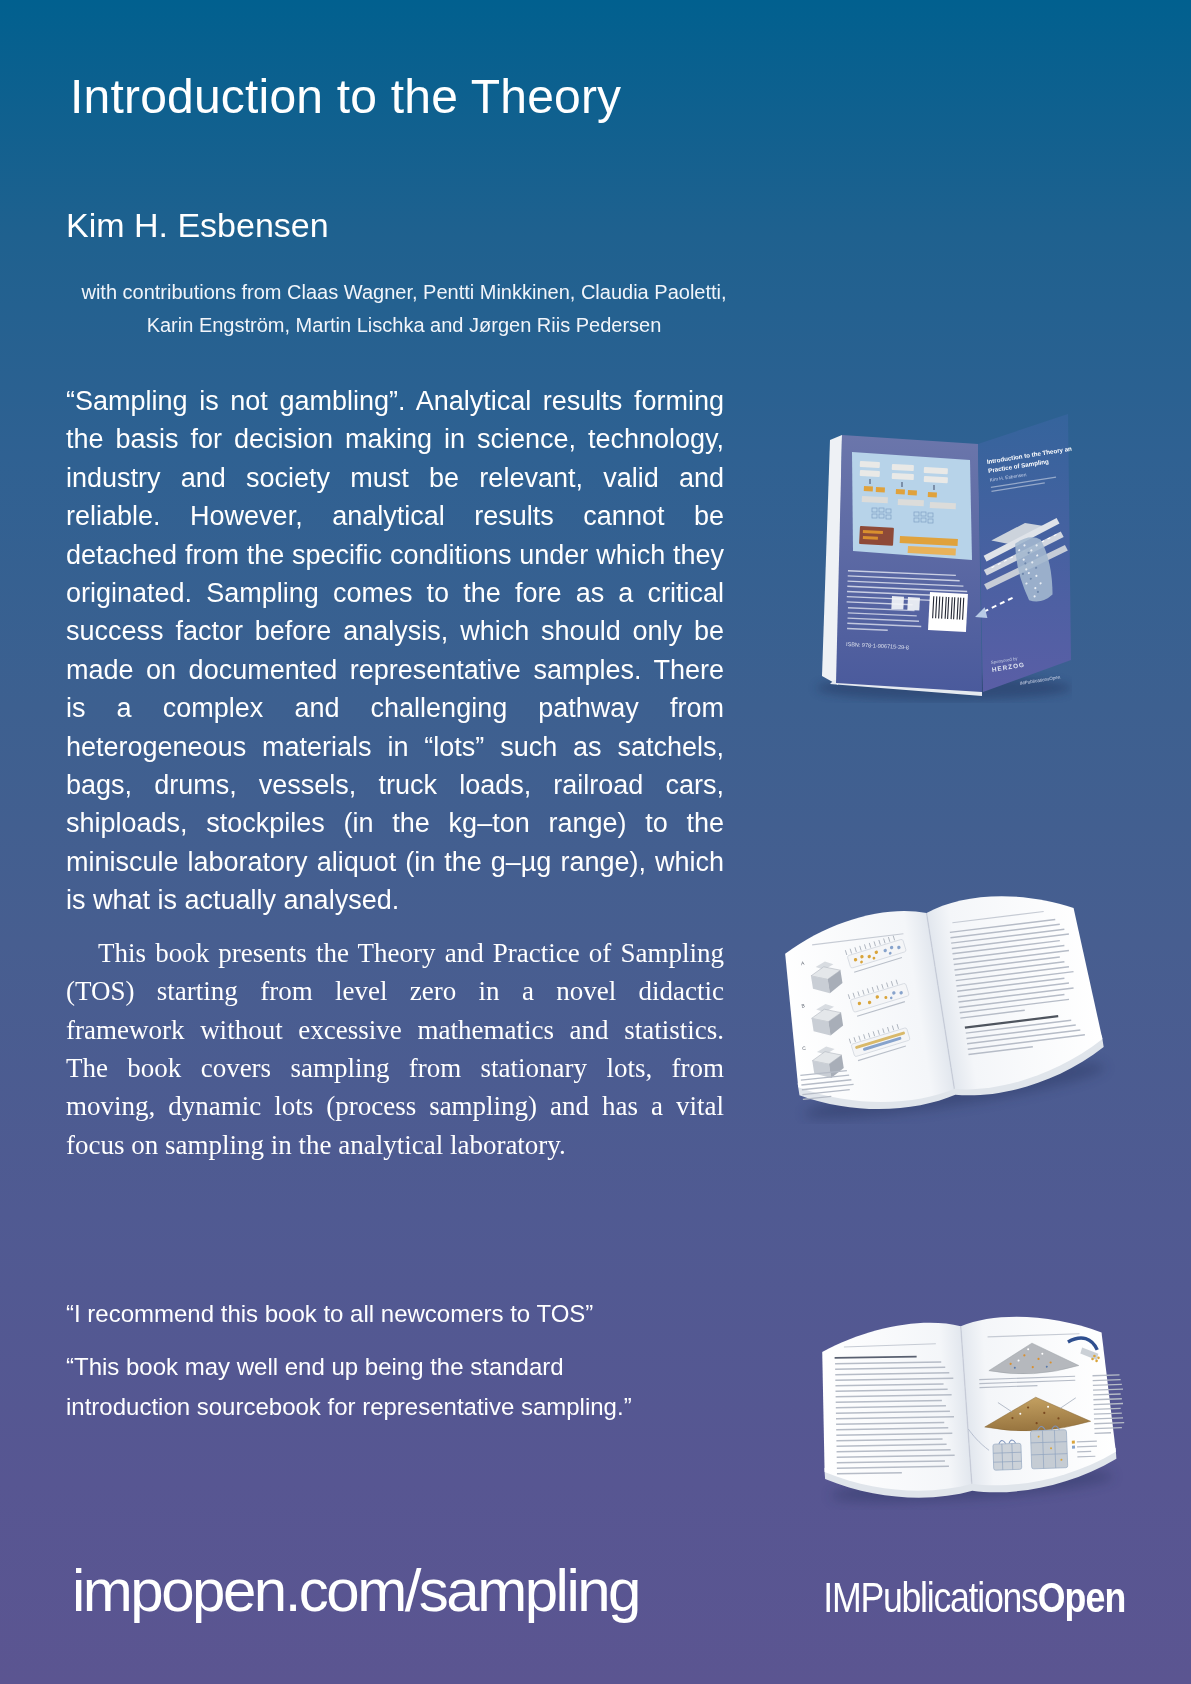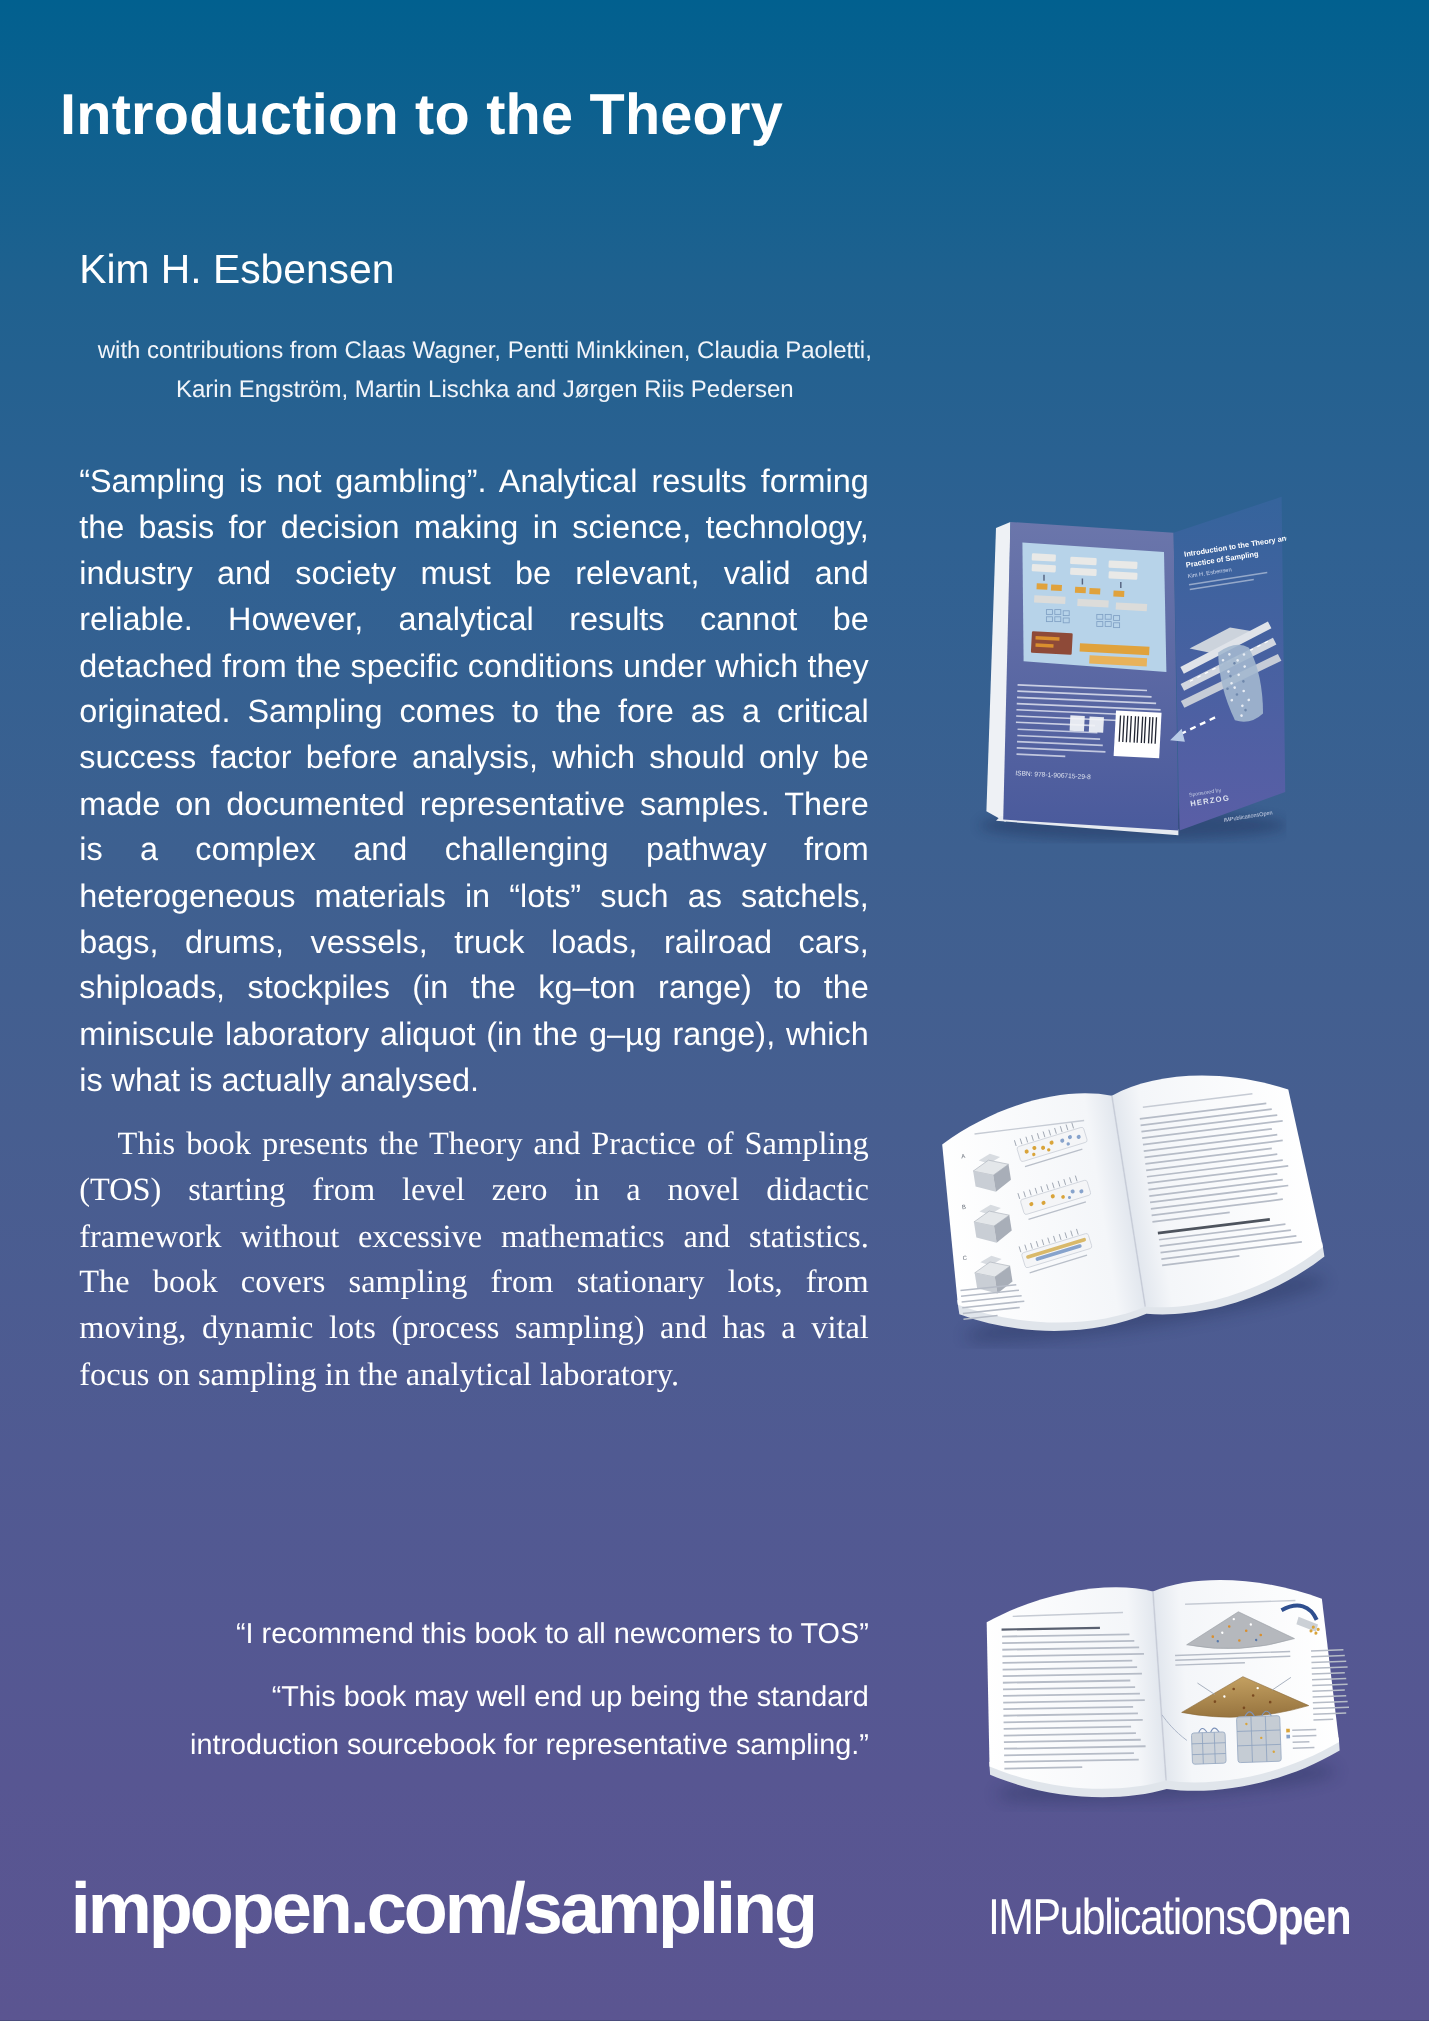--- a/index.html
+++ b/index.html
@@ -4,36 +4,36 @@
 <style>
   html,body{margin:0;padding:0;background:#33415e;}
   .page{
     position:relative;width:1191px;height:1684px;overflow:hidden;
     font-family:"Liberation Sans",sans-serif;color:#ffffff;
     background:linear-gradient(180deg,
       #01608f 0%, #1f618f 14%, #2f6192 27%, #3d6090 42%,
       #475e90 56%, #505a92 72%, #575692 88%, #5b5591 100%);
   }
   
-  .title{position:absolute;left:50px;top:62px;font-size:48px;line-height:70px;
-         font-weight:700;letter-spacing:.2px;}
+  .title{position:absolute;left:70px;top:62px;font-size:48px;line-height:70px;
+         font-weight:400;letter-spacing:.2px;}
   .author{position:absolute;left:66px;top:206px;font-size:34px;font-weight:400;}
   .contribs{position:absolute;left:66px;top:276px;width:676px;font-size:20px;
             line-height:33px;font-weight:400;color:#f2f5fa;text-align:center;}
   
   .bodytext{position:absolute;left:66px;top:382px;width:658px;font-size:27px;
             line-height:38.4px;text-align:justify;}
   .bodytext p{margin:0;}
   .bodytext p + p{margin-top:14px;text-indent:32px;font-family:Liberation Serif, serif;}
   
-  .quotes{position:absolute;left:66px;top:1342px;width:658px;text-align:right;
+  .quotes{position:absolute;left:66px;top:1294px;width:658px;text-align:left;
           font-size:24px;line-height:40px;}
   .quotes p{margin:0 0 13px 0;white-space:pre-line;}
   
-  .footer-url{position:absolute;left:59px;top:1556px;font-size:60px;font-weight:700;
+  .footer-url{position:absolute;left:72px;top:1556px;font-size:60px;font-weight:400;
               letter-spacing:-2.5px;}
   .footer-logo{position:absolute;right:66px;top:1574px;font-size:42px;white-space:nowrap;
                transform:scaleX(.85);transform-origin:100% 50%;}
   .footer-logo .light{font-weight:400;letter-spacing:-1.5px;}
   .footer-logo .bold{font-weight:700;letter-spacing:-1px;}
   
   .book1{position:absolute;left:772px;top:388px;width:300px;height:315px;}
   .book2{position:absolute;left:764px;top:872px;width:352px;height:252px;}
   .book3{position:absolute;left:796px;top:1292px;width:340px;height:218px;}
   svg{display:block;width:100%;height:100%;}

